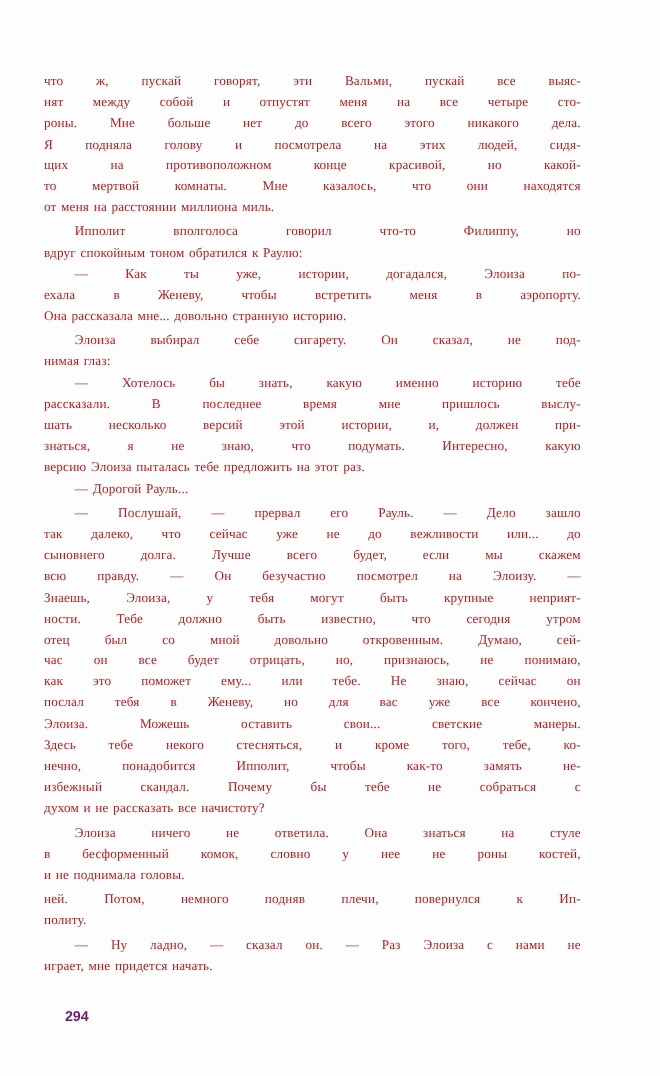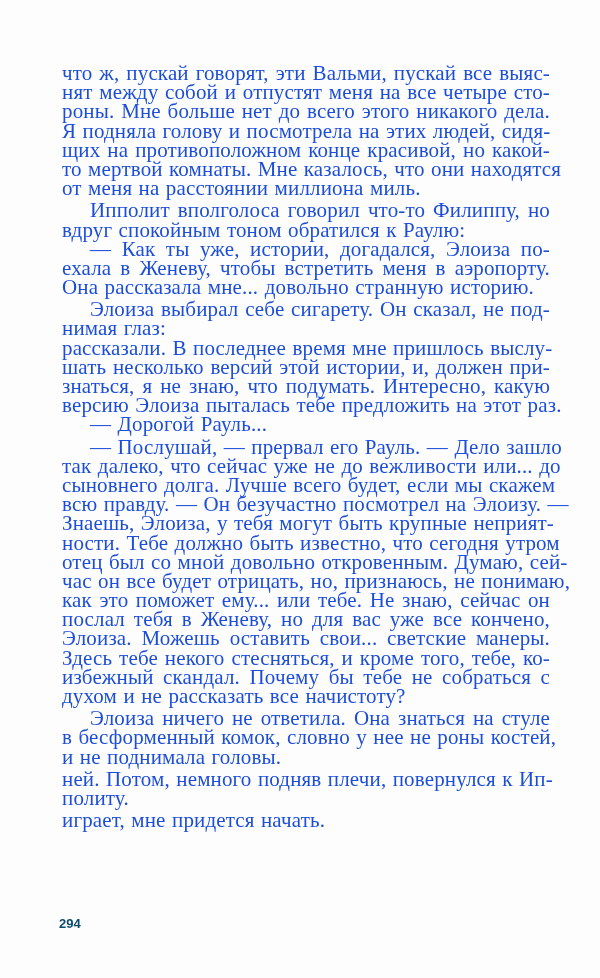--- a/index.html
+++ b/index.html
@@ -2,36 +2,36 @@
 <html><head>
   <meta charset="utf-8">
   <style>
     html, body { margin: 0; padding: 0; background: #ffffff; }
     body { width: 600px; height: 978px; position: relative; overflow: hidden; }
     .page {
       position: absolute; left: 0; top: 0; width: 600px; height: 978px;
       background: #fdfdfd;
     }
     .text-block {
-      position: absolute; left: 62px; top: 64px; width: 488px;
+      position: absolute; left: 40px; top: 64px; width: 488px;
       font-family: "Liberation Serif", "DejaVu Serif", serif;
-      font-size: 21px; color: #1d4ed8;
+      font-size: 12px; color: #b91c1c;
     }
     .line {
       display: block; height: 19.2px; line-height: 19.2px;
       white-space: nowrap; text-align: justify; text-align-last: justify;
       letter-spacing: 0.15px; word-spacing: 1px;
     }
     .line.last { text-align-last: left; font-family: Liberation Serif, serif; }
     .line.indent { padding-left: 28px; }
     .gap { display: block; height: 3px; }
     .page-number {
       position: absolute; left: 59px; top: 916px;
       font-family: "Liberation Sans", "DejaVu Sans", sans-serif;
-      font-weight: bold; font-size: 13px; color: #0c4a6e; text-align: center;
+      font-weight: bold; font-size: 13px; color: #701a75; text-align: center;
     }
   </style>
 </head>
 <body>
 
 <div class="page">
   <div class="text-block" id="text-block">
       <span class="line">что ж, пускай говорят, эти Вальми, пускай все выяс-</span>
       <span class="line">нят между собой и отпустят меня на все четыре сто-</span>
       <span class="line">роны. Мне больше нет до всего этого никакого дела.</span>
@@ -41,44 +41,47 @@
       <span class="line last">от меня на расстоянии миллиона миль.</span>
       <span class="gap"></span>
       <span class="line indent">Ипполит вполголоса говорил что-то Филиппу, но</span>
       <span class="line last">вдруг спокойным тоном обратился к Раулю:</span>
       <span class="line indent">— Как ты уже, истории, догадался, Элоиза по-</span>
       <span class="line">ехала в Женеву, чтобы встретить меня в аэропорту.</span>
       <span class="line last">Она рассказала мне... довольно странную историю.</span>
       <span class="gap"></span>
       <span class="line indent">Элоиза выбирал себе сигарету. Он сказал, не под-</span>
       <span class="line last">нимая глаз:</span>
+      <span class="line indent">— Хотелось бы знать, какую именно историю тебе</span>
       <span class="line">рассказали. В последнее время мне пришлось выслу-</span>
       <span class="line">шать несколько версий этой истории, и, должен при-</span>
       <span class="line">знаться, я не знаю, что подумать. Интересно, какую</span>
       <span class="line last">версию Элоиза пыталась тебе предложить на этот раз.</span>
       <span class="line indent last">— Дорогой Рауль...</span>
       <span class="gap"></span>
       <span class="line indent">— Послушай, — прервал его Рауль. — Дело зашло</span>
       <span class="line">так далеко, что сейчас уже не до вежливости или... до</span>
       <span class="line">сыновнего долга. Лучше всего будет, если мы скажем</span>
       <span class="line">всю правду. — Он безучастно посмотрел на Элоизу. —</span>
       <span class="line">Знаешь, Элоиза, у тебя могут быть крупные неприят-</span>
       <span class="line">ности. Тебе должно быть известно, что сегодня утром</span>
       <span class="line">отец был со мной довольно откровенным. Думаю, сей-</span>
       <span class="line">час он все будет отрицать, но, признаюсь, не понимаю,</span>
       <span class="line">как это поможет ему... или тебе. Не знаю, сейчас он</span>
       <span class="line">послал тебя в Женеву, но для вас уже все кончено,</span>
       <span class="line">Элоиза. Можешь оставить свои... светские манеры.</span>
       <span class="line">Здесь тебе некого стесняться, и кроме того, тебе, ко-</span>
+      <span class="line">нечно, понадобится Ипполит, чтобы как-то замять не-</span>
       <span class="line">избежный скандал. Почему бы тебе не собраться с</span>
       <span class="line last">духом и не рассказать все начистоту?</span>
       <span class="gap"></span>
       <span class="line indent">Элоиза ничего не ответила. Она знаться на стуле</span>
       <span class="line">в бесформенный комок, словно у нее не роны костей,</span>
       <span class="line last">и не поднимала головы.</span>
       <span class="gap"></span>
       <span class="line">ней. Потом, немного подняв плечи, повернулся к Ип-</span>
       <span class="line last">политу.</span>
       <span class="gap"></span>
+      <span class="line indent">— Ну ладно, — сказал он. — Раз Элоиза с нами не</span>
       <span class="line last">играет, мне придется начать.</span>
     </div>
   <div class="page-number">294</div>
 </div>
 
 </body></html>

